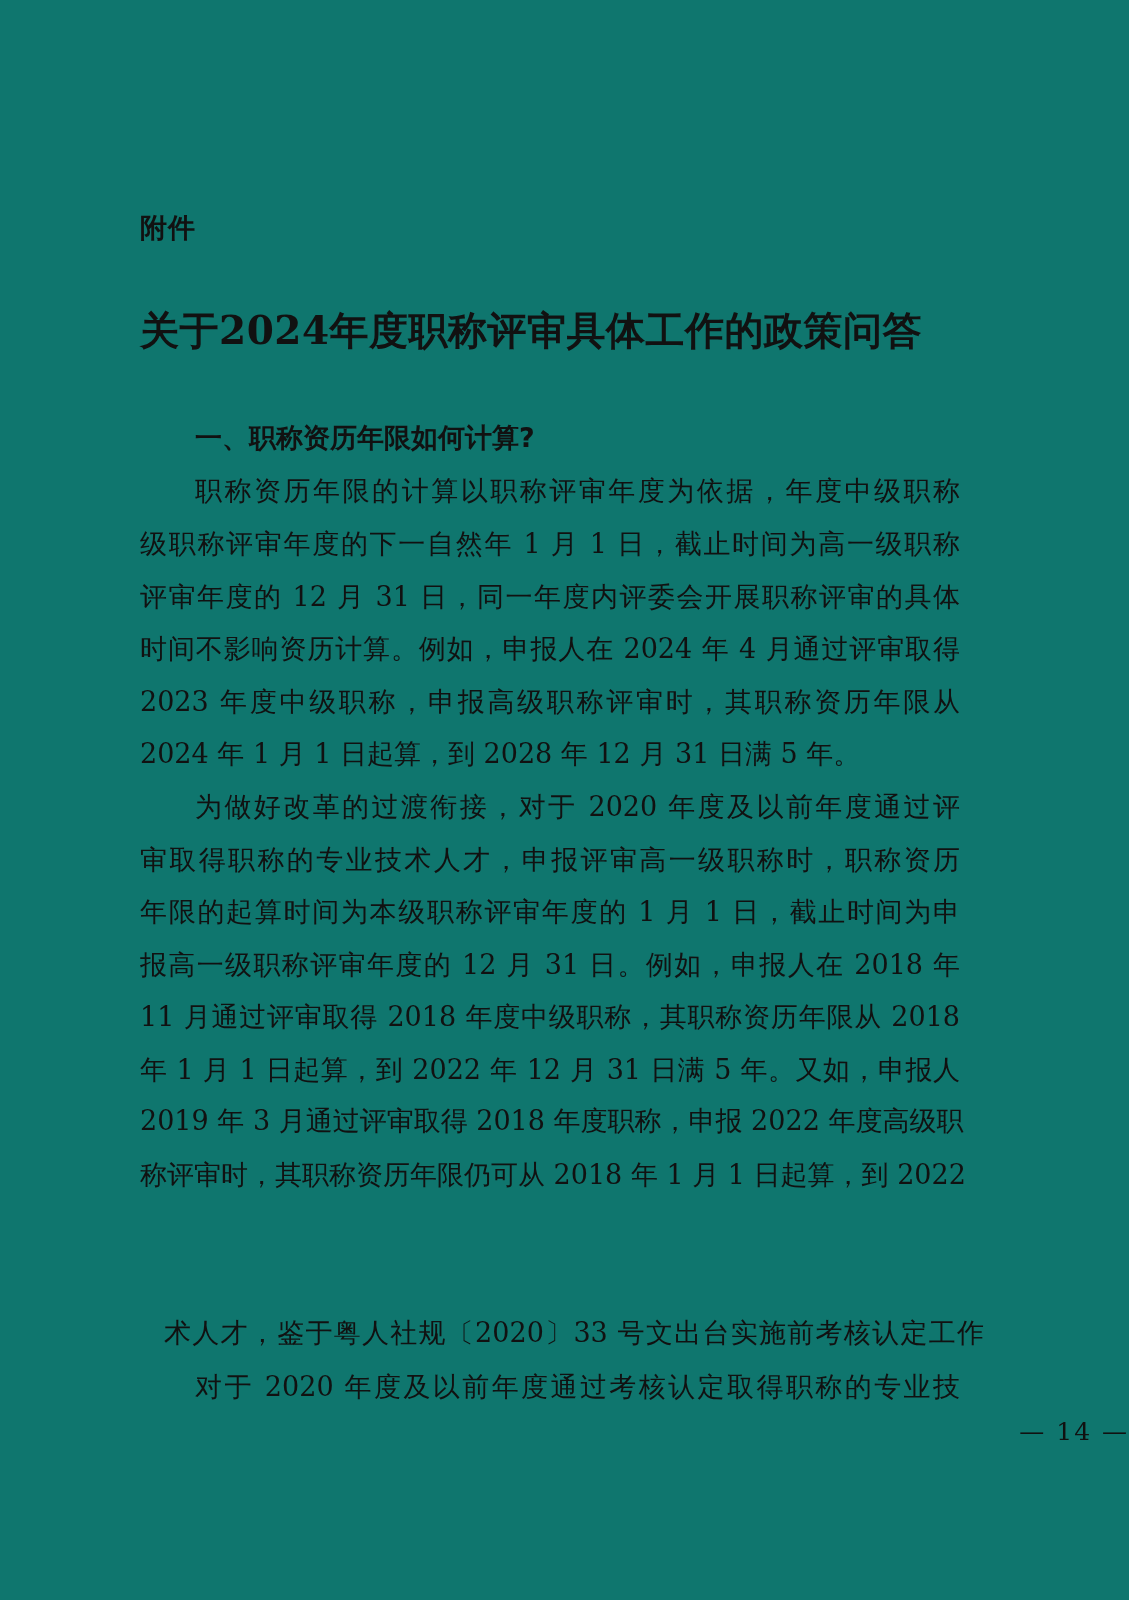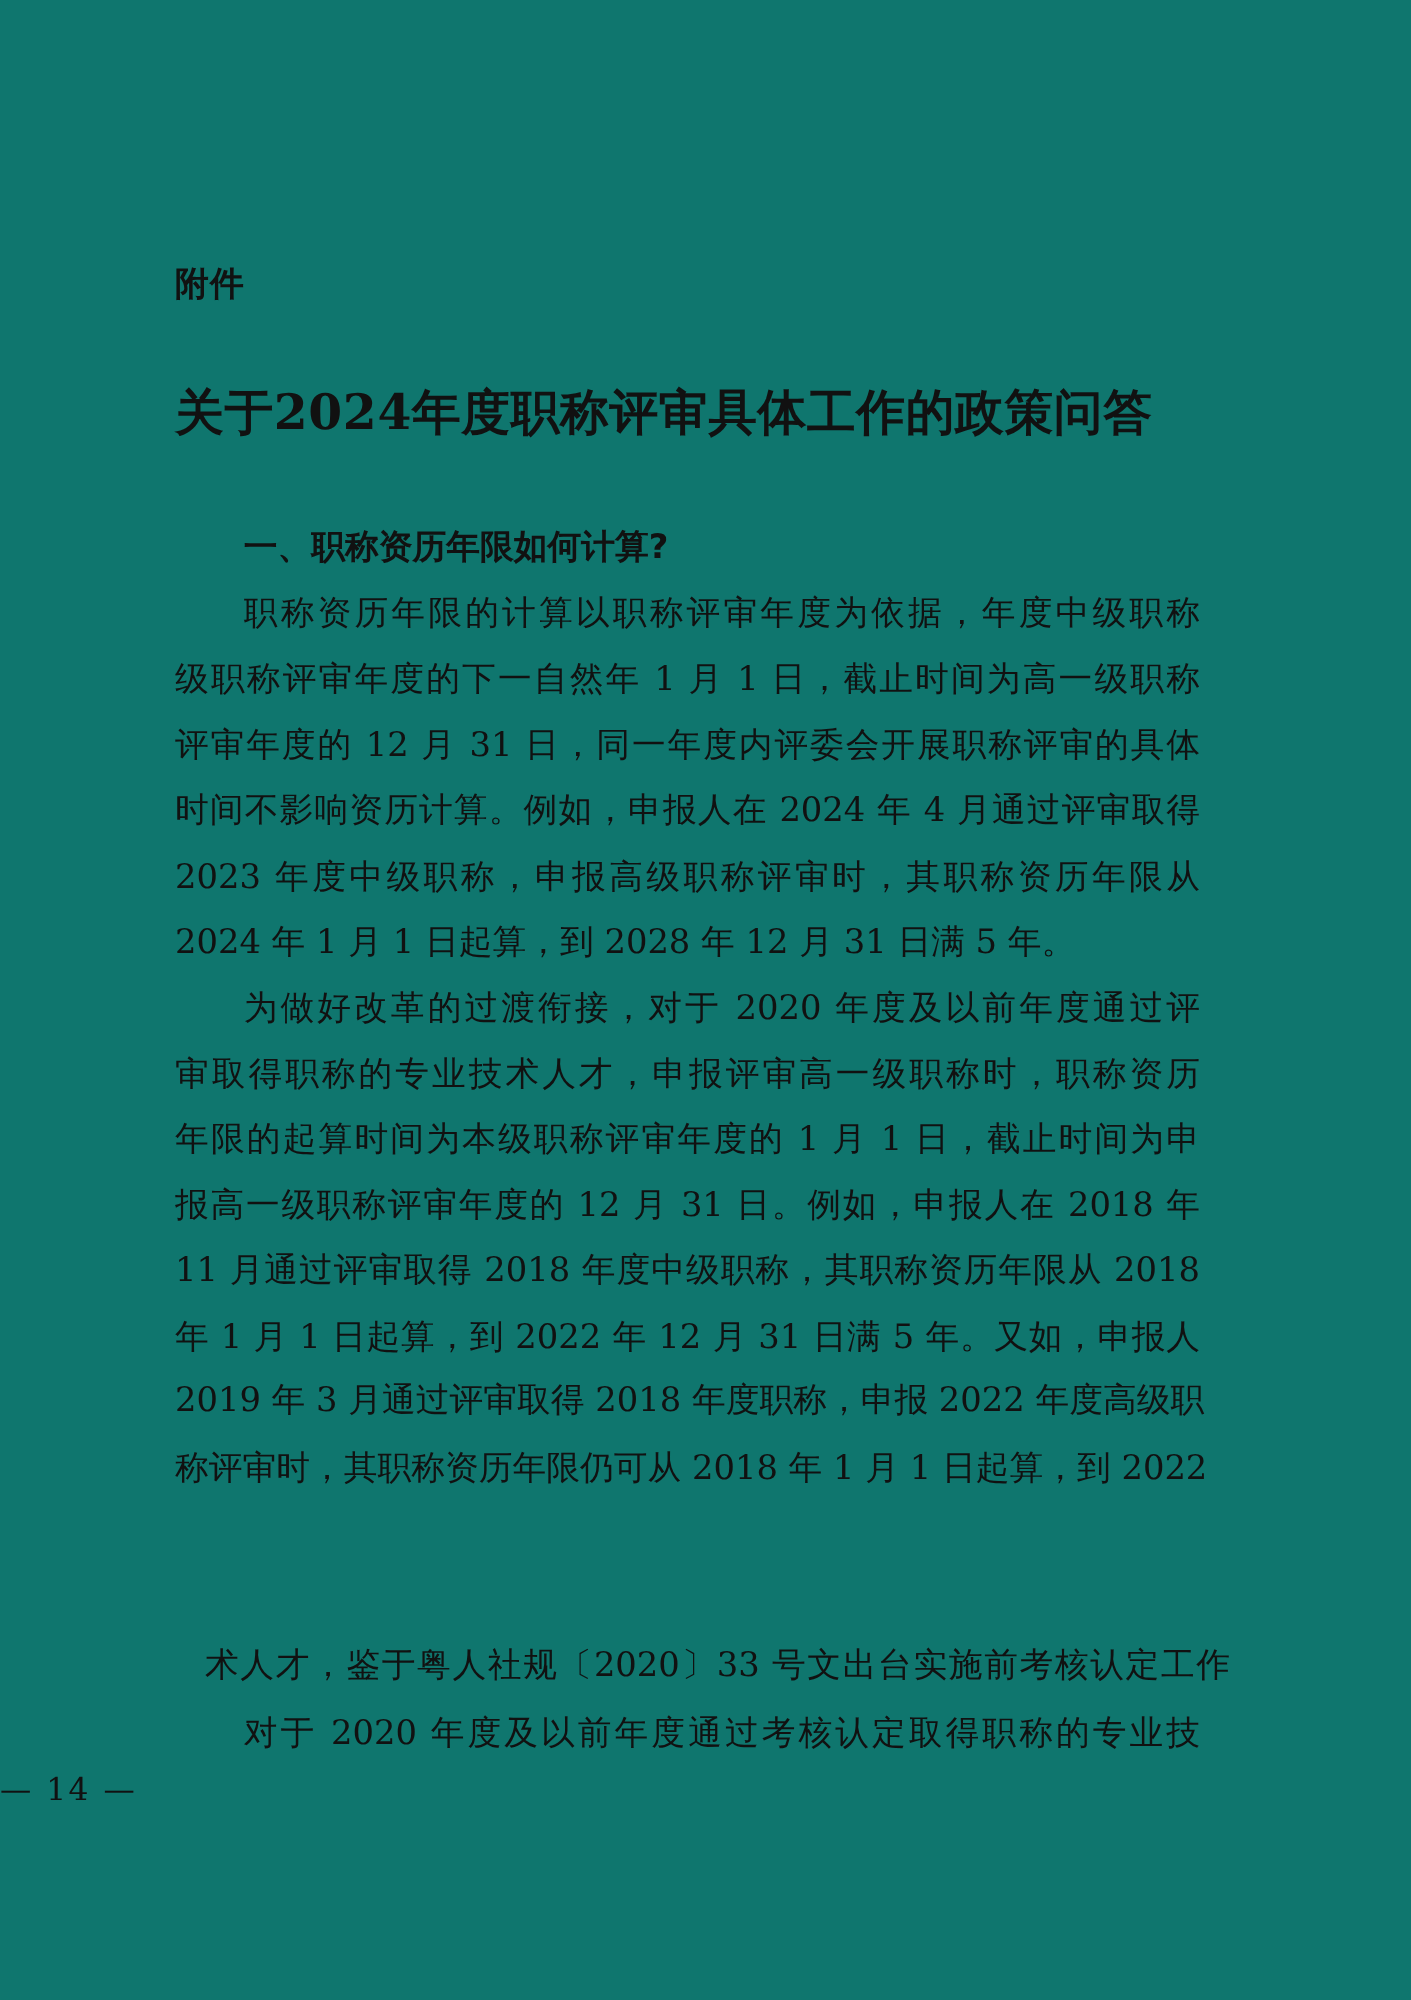--- a/index.html
+++ b/index.html
@@ -71,21 +71,21 @@
       width: 765px;
     }
     .line.last {
       text-align-last: left;
     }
     .page-number {
       position: absolute;
       left: 0;
       width: 1129px;
       top: 1414px;
-      text-align: left;
+      text-align: right;
       font-family: "DejaVu Serif", "Liberation Serif", serif;
       font-size: 25px;
       line-height: 36px;
       letter-spacing: 2px;
     }
   </style>
 </head>
 <body>
 
 <div class="page">

